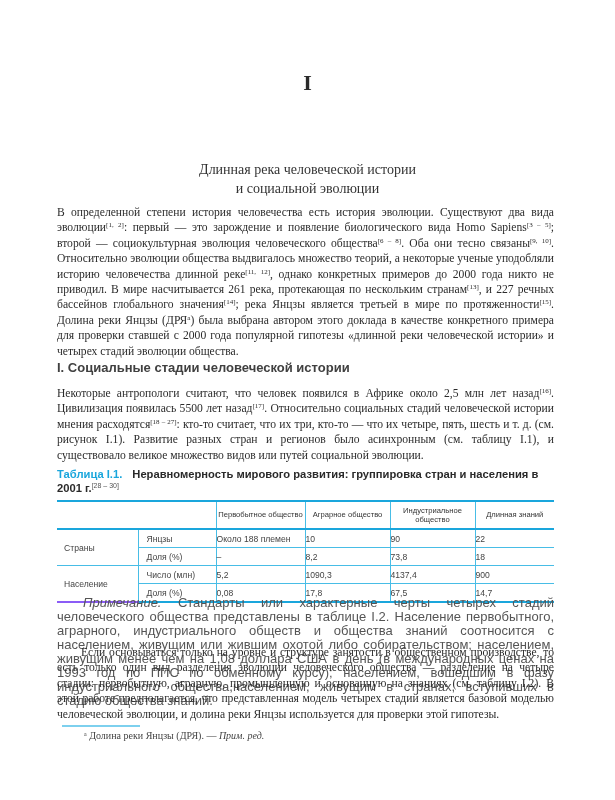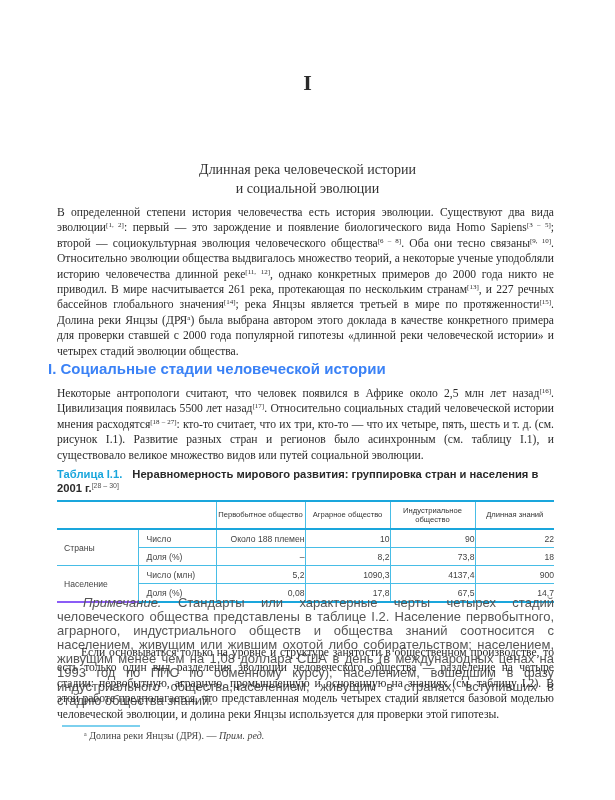--- a/index.html
+++ b/index.html
@@ -8,37 +8,37 @@
   .sans { font-family: "Liberation Sans", "DejaVu Sans", sans-serif; }
 
   .chapter-num { position: absolute; top: 70px; left: 0; width: 615px; text-align: center; font-size: 22px; font-weight: bold; }
   .chapter-title { position: absolute; top: 96px; left: 0; width: 615px; text-align: center; font-size: 21px; font-weight: bold; line-height: 27px; }
   .chapter-subtitle { position: absolute; top: 160px; left: 0; width: 615px; text-align: center; font-size: 14px; line-height: 19px; color: #333; }
 
   .para { position: absolute; left: 57px; width: 497px; font-size: 11.6px; line-height: 15.4px; text-align: justify; color: #2b2b2b; }
   .para sup { font-size: 7px; line-height: 0; vertical-align: 4px; }
   .para.indent { text-indent: 24px; }
 
-  .section-heading { position: absolute; left: 48px; top: 360px; font-size: 15px; font-weight: bold; color: #3b82f6; }
+  .section-heading { position: absolute; left: 57px; top: 360px; font-size: 13px; font-weight: bold; color: #404040; }
 
   .table-caption { position: absolute; left: 57px; top: 467px; width: 497px; font-size: 11.2px; font-weight: bold; line-height: 14px; color: #2a2a2a; }
   .table-caption .cap-label { color: #1aa6dc; margin-right: 10px; }
   .table-caption sup { font-size: 7px; font-weight: normal; color: #555; vertical-align: 4px; line-height: 0; }
 
   table.data-table { position: absolute; left: 57px; top: 500px; width: 497px; border-collapse: collapse; font-size: 8.6px; color: #444; }
   table.data-table td, table.data-table th { border: 1px solid #48bde6; padding: 0; height: 17px; font-weight: normal; }
   table.data-table tr.head th { height: 26px; font-size: 7.6px; line-height: 9.5px; color: #333; text-align: center; }
   table.data-table tr.head th.blank { border-left: none; }
   table.data-table .top-border { border-top: 2px solid #1aa6dc; }
   table.data-table .bottom-border td { border-bottom: 2px solid #1aa6dc; }
   table.data-table td:first-child, table.data-table th:first-child { border-left: none; }
   table.data-table td:last-child, table.data-table th:last-child { border-right: none; }
   table.data-table td.group { padding-left: 7px; text-align: left; }
   table.data-table td.metric { padding-left: 8px; text-align: left; }
-  table.data-table td.val { text-align: right; margin-left: 16px; }
+  table.data-table td.val { text-align: left; margin-left: 16px; }
   table.data-table tr.head-row th { border-bottom: 2px solid #1aa6dc; }
 
   .note { position: absolute; left: 57px; top: 596px; width: 497px; font-size: 13px; line-height: 14px; text-align: justify; color: #555; text-indent: 26px; }
   .note em { font-style: italic; }
 
   .footnote-rule { position: absolute; left: 62px; top: 725px; width: 78px; height: 2px; background: #7dd0ee; }
   .footnote { position: absolute; left: 84px; top: 730px; font-size: 10px; color: #444; }
   .footnote sup { font-size: 6px; vertical-align: 3px; line-height: 0; }
   .footnote em { font-style: italic; }
 </style>
@@ -75,21 +75,21 @@
   <tbody>
       <tr class="head head-row">
     <th class="top-border blank" colspan="2"></th>
     <th class="top-border">Первобытное общество</th>
     <th class="top-border">Аграрное общество</th>
     <th class="top-border">Индустриальное общество</th>
     <th class="top-border">Длинная знаний</th>
   </tr>
   <tr>
     <td class="group" rowspan="2">Страны</td>
-    <td class="metric">Число</td>
+    <td class="metric">Янцзы</td>
     <td class="val">Около 188 племен</td>
     <td class="val">10</td>
     <td class="val">90</td>
     <td class="val">22</td>
   </tr>
   <tr>
     <td class="metric">Доля (%)</td>
     <td class="val">–</td>
     <td class="val">8,2</td>
     <td class="val">73,8</td>

